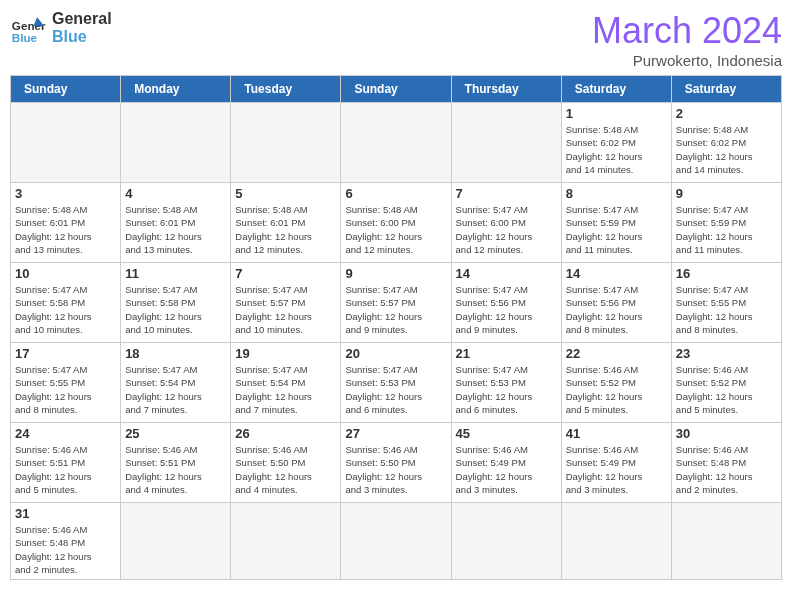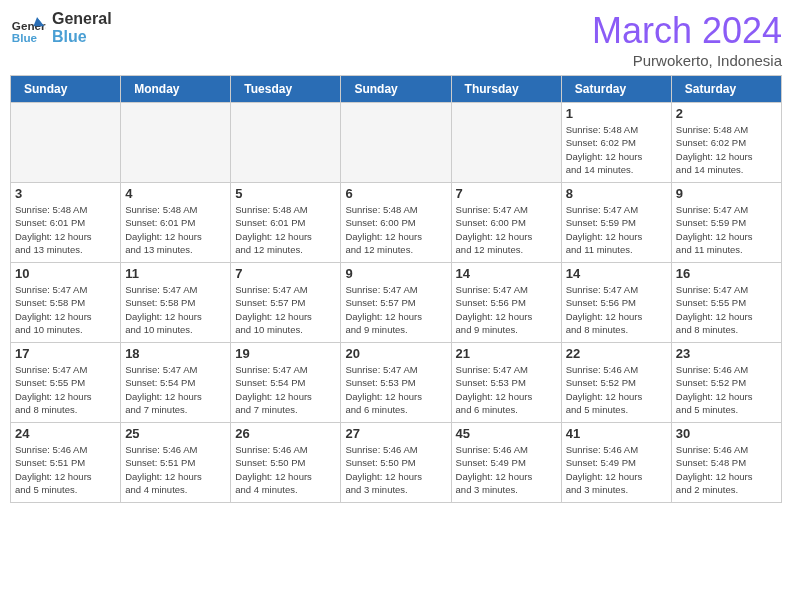--- a/index.html
+++ b/index.html
@@ -332,14 +332,29 @@
 and 3 minutes.</div>
         </td>
         <td>
           <span class="day-num">30</span>
           <div class="day-info" style="white-space: pre-line;">Sunrise: 5:46 AM
 Sunset: 5:48 PM
 Daylight: 12 hours
 and 2 minutes.</div>
         </td>
       </tr>
+      <tr>
+        <td class="last-row">
+          <span class="day-num">31</span>
+          <div class="day-info" style="white-space: pre-line;">Sunrise: 5:46 AM
+Sunset: 5:48 PM
+Daylight: 12 hours
+and 2 minutes.</div>
+        </td>
+        <td class="last-row empty"></td>
+        <td class="last-row empty"></td>
+        <td class="last-row empty"></td>
+        <td class="last-row empty"></td>
+        <td class="last-row empty"></td>
+        <td class="last-row empty"></td>
+      </tr>
     </tbody>
 </table>
 
 </body></html>

